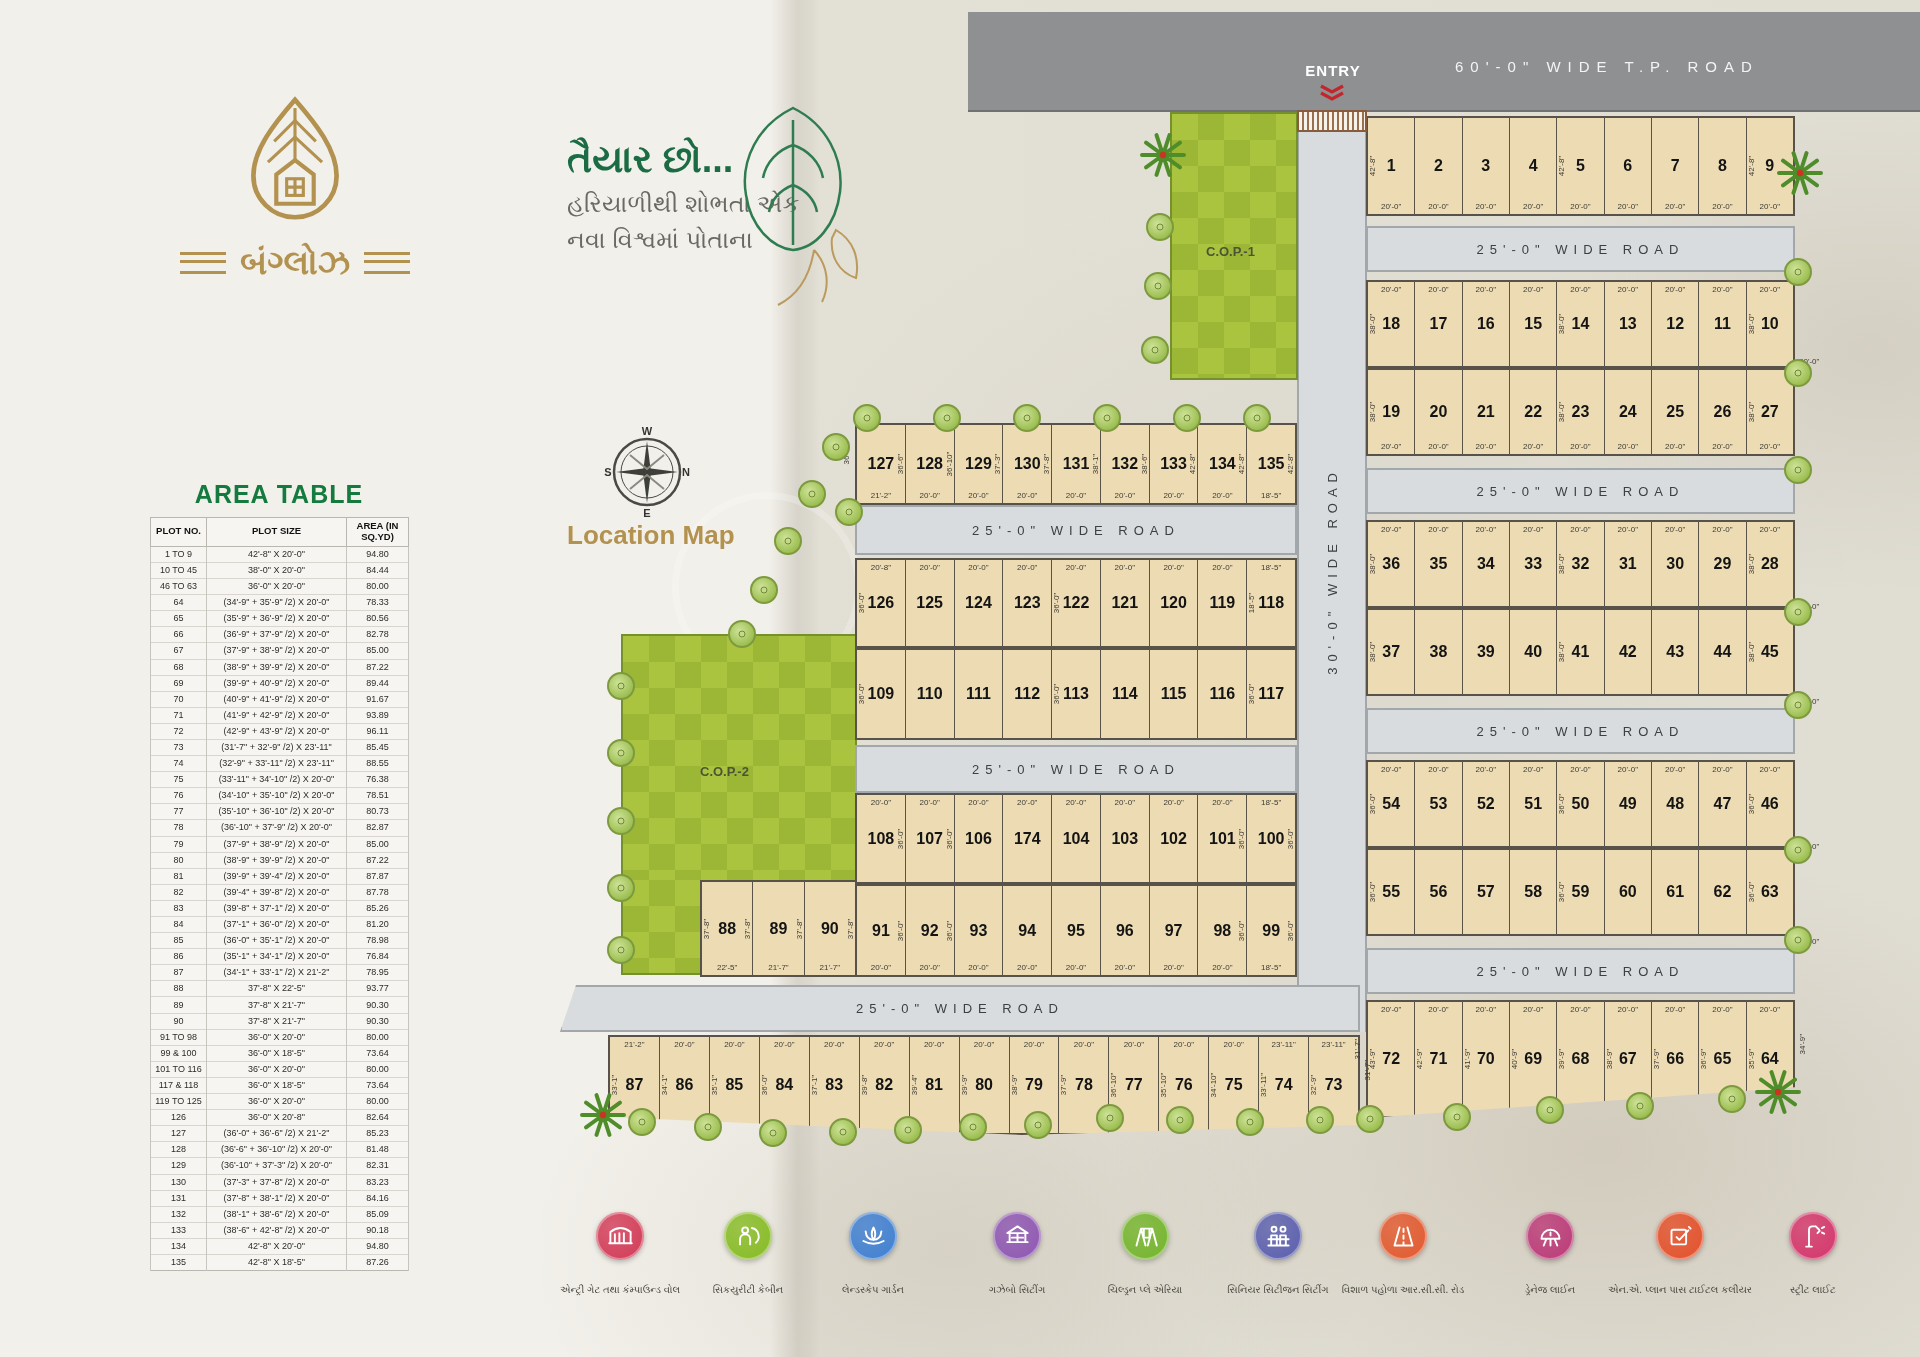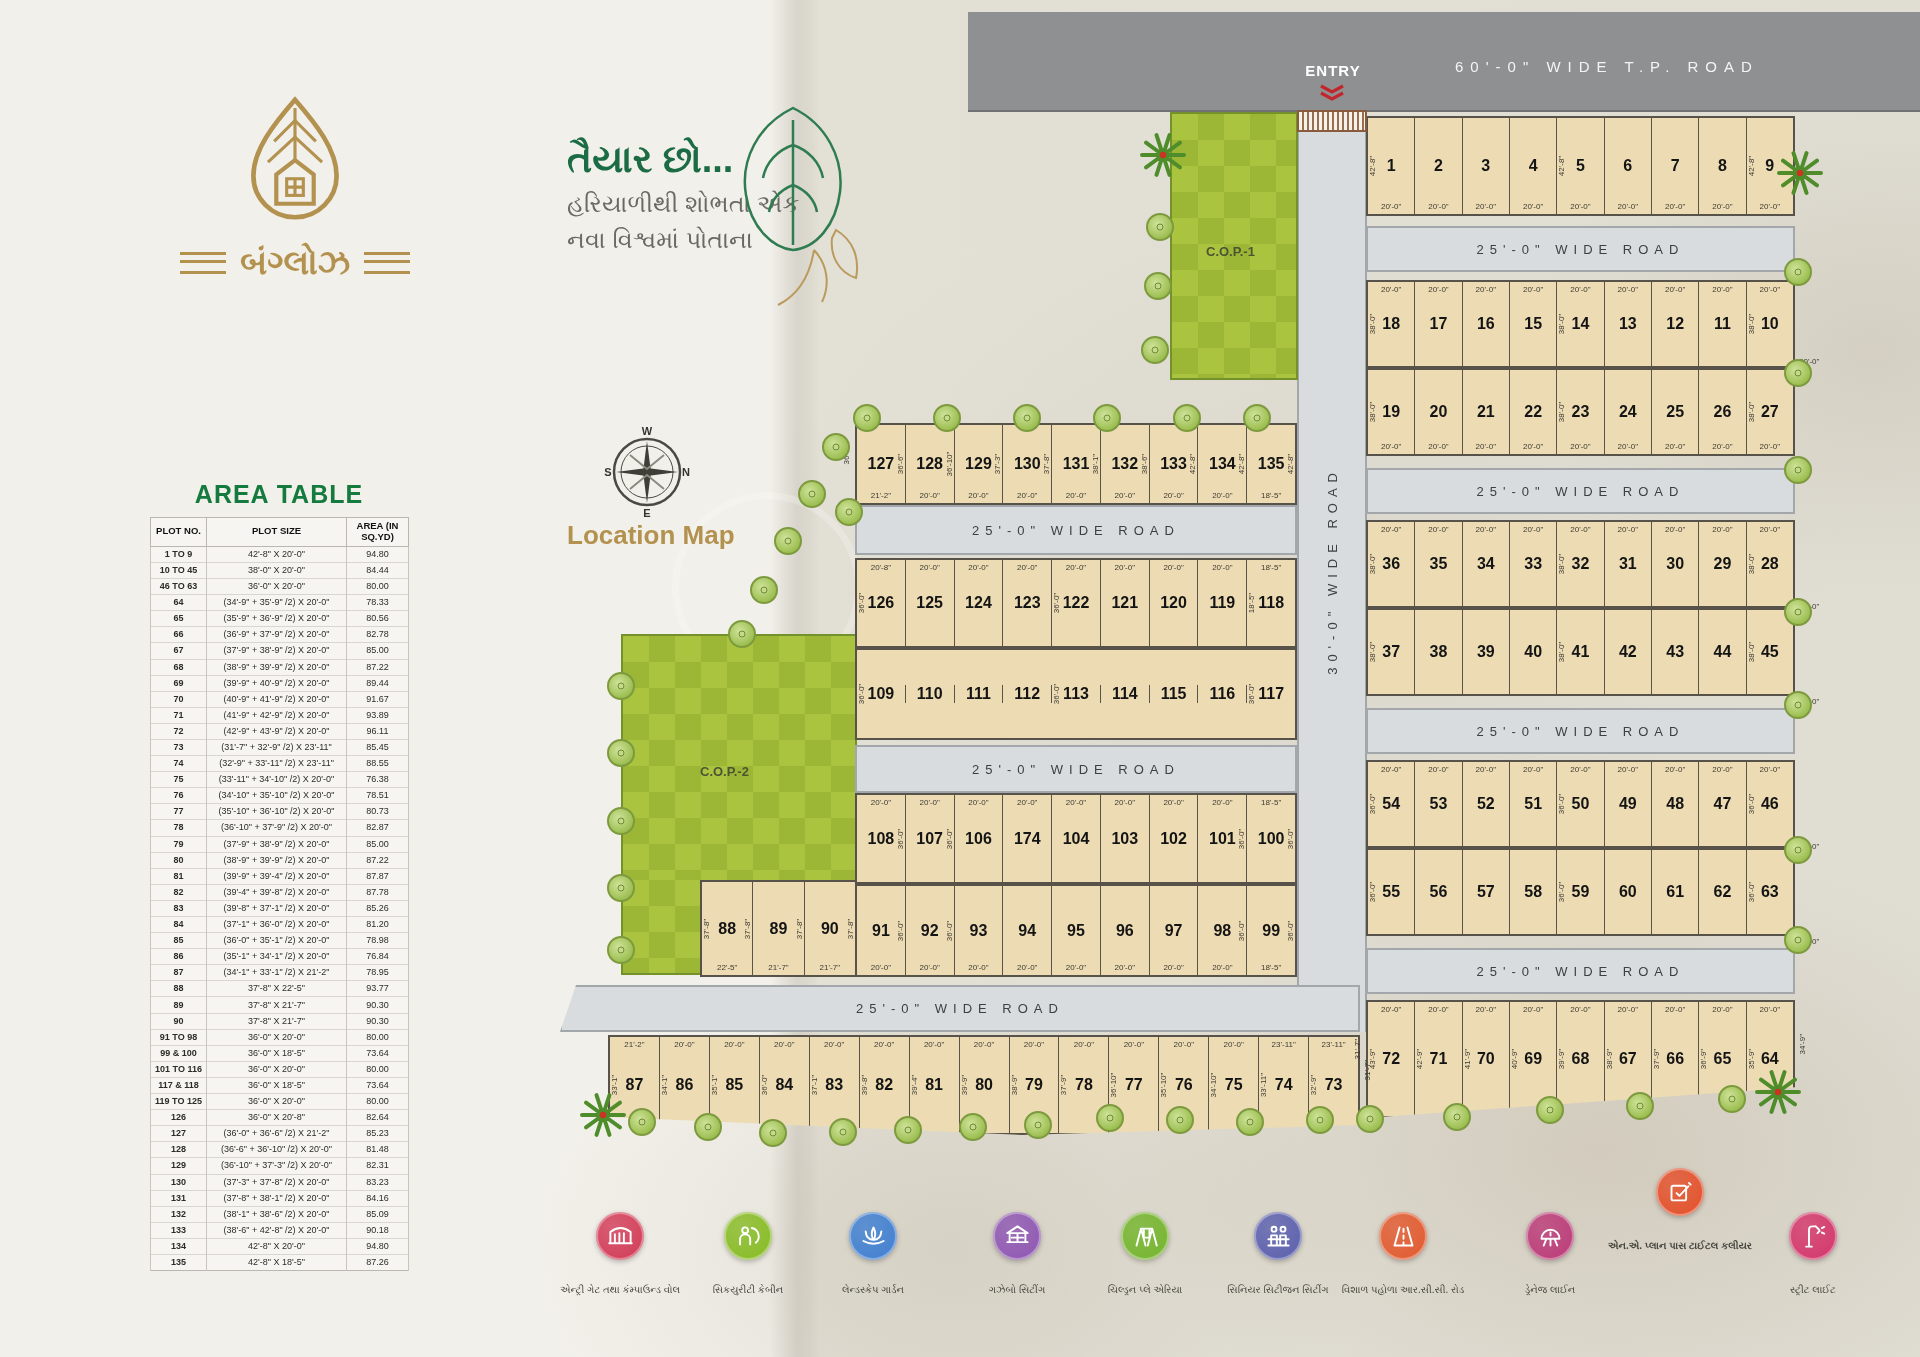--- a/index.html
+++ b/index.html
@@ -21,21 +21,21 @@
   .brand-sub{margin-top:16px;display:flex;align-items:center;justify-content:center;gap:14px;
     color:#b3914f;font-size:34px;font-weight:bold;}
   .tri{width:46px;height:16px;border-top:3px solid #b3914f;border-bottom:3px solid #b3914f;position:relative;}
   .tri::after{content:"";position:absolute;left:0;top:4.5px;width:100%;height:3px;background:#b3914f;}
   .table-wrap{position:absolute;left:150px;top:480px;width:258px;}
   .table-title{text-align:center;font-size:25px;font-weight:bold;color:#147a3e;letter-spacing:1px;margin-bottom:8px;}
   table.area{width:100%;border-collapse:collapse;table-layout:fixed;background:rgba(255,255,255,.35);}
   table.area th{font-size:9.5px;font-weight:bold;color:#111;border:1px solid #b9b7b0;padding:3px 1px;line-height:1.15;}
   table.area td{font-size:9px;color:#2c2c28;text-align:center;border-left:1px solid #c7c5be;border-right:1px solid #c7c5be;
     border-top:1px solid #d8d6cf;padding:0 1px;height:15.1px;line-height:1;white-space:nowrap;}
-  table.area tr td:first-child{font-weight:bold;}
+  table.area tr td:first-child{font-weight:normal;}
   table.area{border:1px solid #b9b7b0;}
   col.c1{width:56px}col.c2{width:140px}col.c3{width:62px}
   
   .tagline{position:absolute;left:567px;top:138px;width:330px;}
   .tag1{font-size:38px;font-weight:bold;color:#1b6b44;}
   .tag2,.tag3{font-size:24px;color:#6a6a64;margin-top:8px;}
   .tag4{font-size:32px;font-weight:bold;color:#1b6b44;margin-top:8px;}
   .tagleaf{position:absolute;left:718px;top:100px;}
   .locmap{position:absolute;left:567px;top:520px;font-size:26px;font-weight:600;color:#b3914f;}
   .compass{position:absolute;left:600px;top:425px;}
@@ -810,21 +810,21 @@
         <div class="plot">
           <span class="num">119</span>
           <span class="dim t">20'-0"</span>
         </div>
         <div class="plot">
           <span class="num">118</span>
           <span class="dim t">18'-5"</span>
           <span class="dim l">18'-5"</span>
         </div>
       </div>
-      <div class="block" style="left: 855px; top: 648px; width: 442px; height: 92px; align-items: center;">
+      <div class="block" style="left: 855px; top: 648px; width: 442px; height: 92px;">
         <div class="plot">
           <span class="num">109</span>
           <span class="dim l">36'-0"</span>
         </div>
         <div class="plot">
           <span class="num">110</span>
         </div>
         <div class="plot">
           <span class="num">111</span>
         </div>
@@ -1156,21 +1156,21 @@
     <div class="legend-label">વિશાળ પહોળા આર.સી.સી. રોડ</div>
       </div>
       <div class="legend-item" style="left: 1550px; top: 1212px;">
         <div class="legend-circle" style="background:radial-gradient(circle at 35% 30%, #bb3a78cc, #bb3a78)">
       <svg width="27" height="27" viewBox="0 0 24 24" fill="none" stroke="#fff" stroke-width="1.7" stroke-linecap="round" stroke-linejoin="round">
             <path d="M4 14 a8 8 0 0 1 16 0 M4 14 H20 M12 14 V20 M8 15 L6 20 M16 15 L18 20 M12 8.5 V11"></path>
           </svg>
     </div>
     <div class="legend-label">ડ્રેનેજ લાઈન</div>
       </div>
-      <div class="legend-item" style="left: 1680px; top: 1168px; font-weight: bold;">
+      <div class="legend-item" style="left: 1680px; top: 1212px;">
         <div class="legend-circle" style="background:radial-gradient(circle at 35% 30%, #e4502acc, #e4502a)">
       <svg width="27" height="27" viewBox="0 0 24 24" fill="none" stroke="#fff" stroke-width="1.7" stroke-linecap="round" stroke-linejoin="round">
             <rect x="4" y="6" width="13" height="13" rx="1.5"></rect>
             <path d="M8.5 12.5 L11 15 L19 6.5 M19.5 3.5 L21 5"></path>
           </svg>
     </div>
     <div class="legend-label">એન.એ. પ્લાન પાસ ટાઈટલ કલીયર</div>
       </div>
       <div class="legend-item" style="left: 1813px; top: 1212px;">
         <div class="legend-circle" style="background:radial-gradient(circle at 35% 30%, #d4356bcc, #d4356b)">

